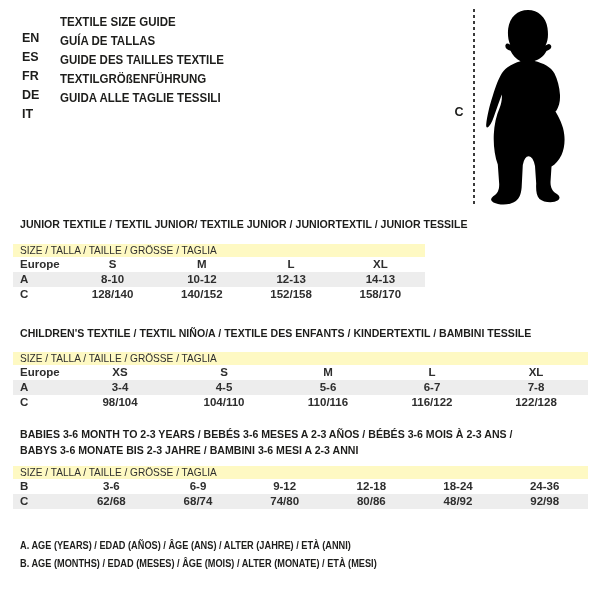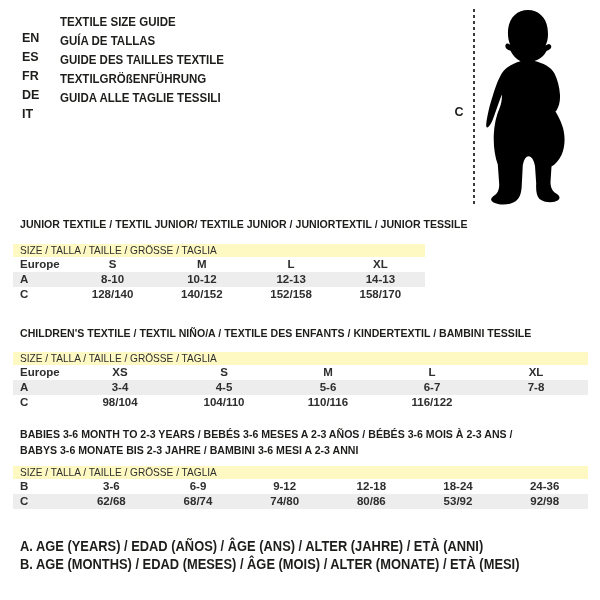--- a/index.html
+++ b/index.html
@@ -33,21 +33,21 @@
   .cols-junior{grid-template-columns:55px repeat(4,1fr);}
   .cols-children{grid-template-columns:55px repeat(5,1fr);}
   .cols-babies{grid-template-columns:55px repeat(6,1fr);}
   .row-label{padding-left:7px;text-align:left;}
   .cell{text-align:center;}
   .w-junior{width:412px;}
   .w-full{width:575px;}
 
   
   .footnotes{position:absolute;left:20px;top:537px;}
-  .footnote{height:18px;line-height:18px;font-size:14px;font-weight:700;white-space:nowrap;}
+  .footnote{height:18px;line-height:18px;font-size:10px;font-weight:700;white-space:nowrap;}
 </style>
 </head>
 <body>
 
 <div class="page">
 
   <div class="lang-block">
     <div class="lang-row">
       <span class="lang-code">EN</span>
       <span class="lang-label cond">TEXTILE SIZE GUIDE</span>
@@ -128,20 +128,21 @@
       <span class="cell">5-6</span>
       <span class="cell">6-7</span>
       <span class="cell">7-8</span>
     </div>
     <div class="tbl-row cols-children">
       <span class="row-label">C</span>
       <span class="cell">98/104</span>
       <span class="cell">104/110</span>
       <span class="cell">110/116</span>
       <span class="cell">116/122</span>
+      <span class="cell">122/128</span>
     </div>
   </div>
 
   <div class="sec-title" style="top:426px;">
     <span class="cond">BABIES 3-6 MONTH TO 2-3 YEARS / BEBÉS 3-6 MESES A 2-3 AÑOS / BÉBÉS 3-6 MOIS À 2-3 ANS /</span><br>
     <span class="cond">BABYS 3-6 MONATE BIS 2-3 JAHRE / BAMBINI 3-6 MESI A 2-3 ANNI</span>
   </div>
   <div class="size-table w-full" style="top:466px;">
     <div class="tbl-bar">
       <span class="cond">SIZE / TALLA / TAILLE / GRÖSSE / TAGLIA</span>
@@ -154,21 +155,21 @@
       <span class="cell">12-18</span>
       <span class="cell">18-24</span>
       <span class="cell">24-36</span>
     </div>
     <div class="tbl-row cols-babies alt">
       <span class="row-label">C</span>
       <span class="cell">62/68</span>
       <span class="cell">68/74</span>
       <span class="cell">74/80</span>
       <span class="cell">80/86</span>
-      <span class="cell">53/92</span>
+      <span class="cell">48/92</span>
       <span class="cell">92/98</span>
     </div>
   </div>
 
   <div class="footnotes">
     <div class="footnote">
       <span class="cond">A. AGE (YEARS) / EDAD (AÑOS) / ÂGE (ANS) / ALTER (JAHRE) / ETÀ (ANNI)</span>
     </div>
     <div class="footnote">
       <span class="cond">B. AGE (MONTHS) / EDAD (MESES) / ÂGE (MOIS) / ALTER (MONATE) / ETÀ (MESI)</span>

